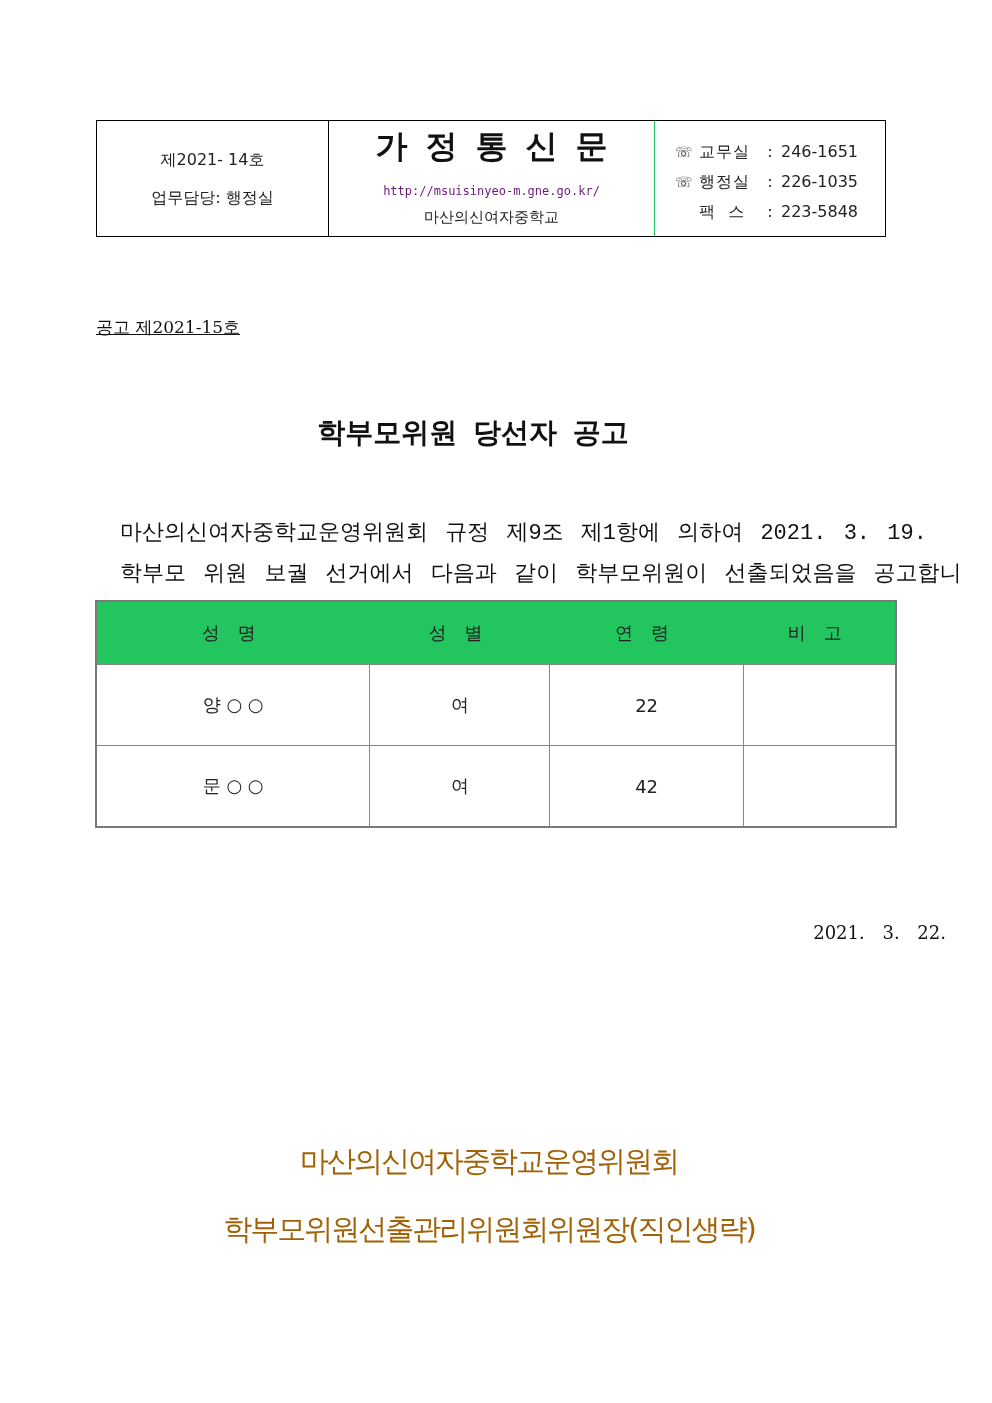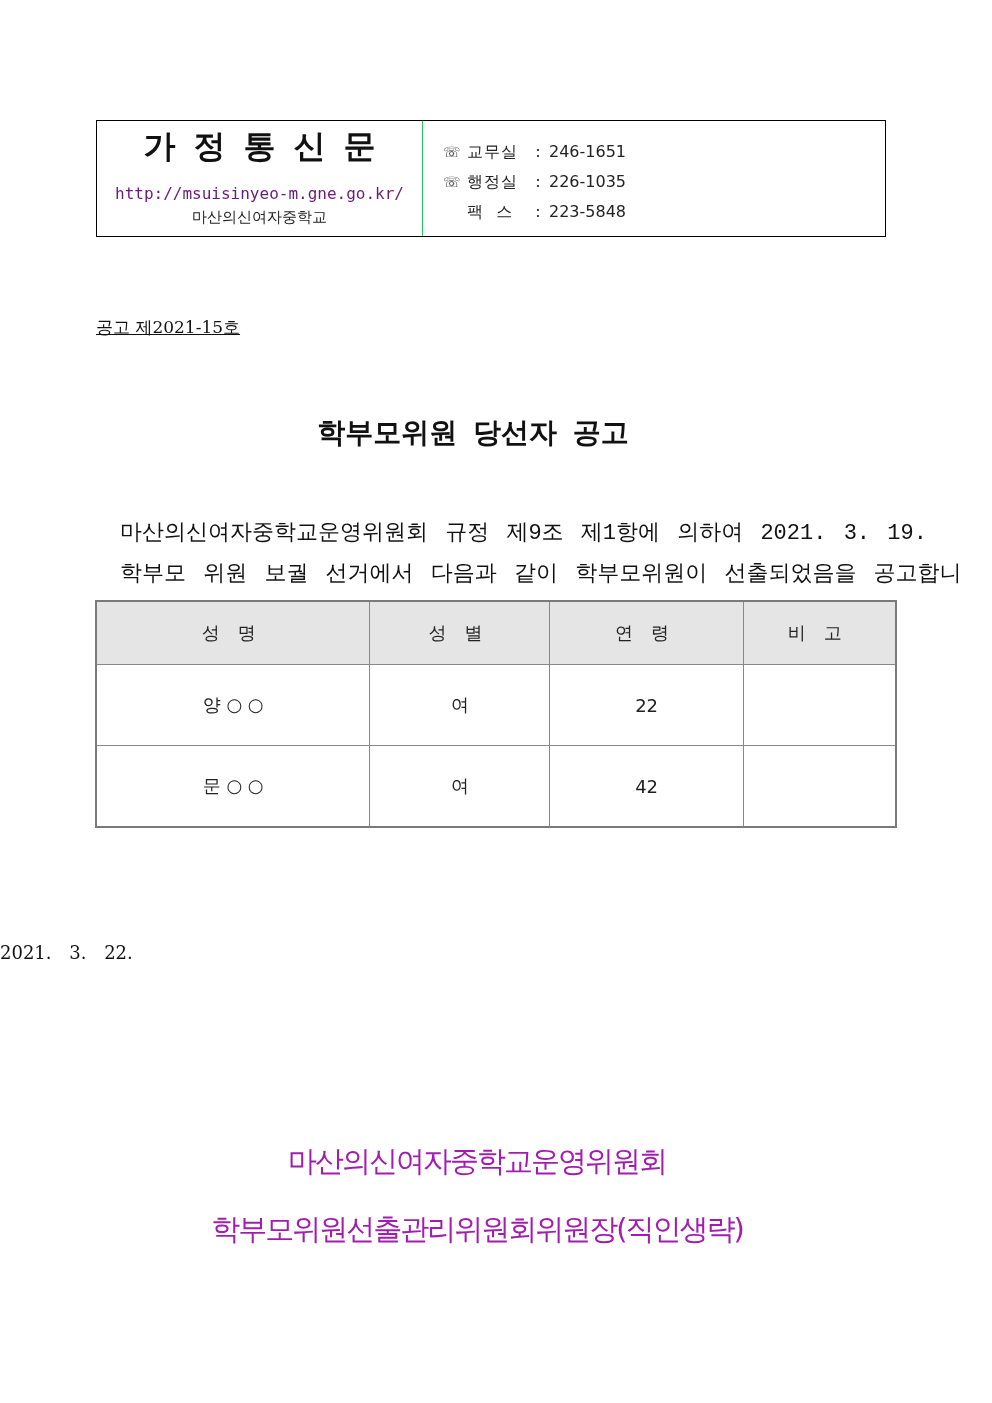--- a/index.html
+++ b/index.html
@@ -45,21 +45,21 @@
       text-align: center;
       font-size: 32px; font-weight: bold;
       letter-spacing: 18px;
       padding-left: 18px;
       color: #111;
     }
     .hb-url {
       position: absolute; left: 0; right: 0; top: 63px;
       text-align: center;
       font-family: "DejaVu Sans Mono", "Liberation Mono", monospace;
-      font-size: 16px; color: #6a1b7a;
+      font-size: 12px; color: #6a1b7a;
     }
     .hb-school {
       position: absolute; left: 0; right: 0; top: 87px;
       text-align: center;
       font-size: 15px; color: #222;
     }
     .hb-right {
       flex: 1;
       padding: 16px 0 0 20px;
       font-size: 16px; line-height: 30px;
@@ -97,53 +97,56 @@
       border: 2px solid #7a7a7a;
       font-size: 18px;
     }
     .result-table th, .result-table td {
       border: 1px solid #888888;
       text-align: center;
       font-weight: normal;
       color: #222;
     }
     .result-table th {
-      background: #e5e5e5;
+      background: #22c55e;
       height: 60px;
       letter-spacing: 18px;
       padding-left: 10px;
     }
     .result-table td { height: 78px; }
     .col1 { width: 278px; }
     .col2 { width: 178px; }
     .col3 { width: 192px; }
     .col4 { width: 148px; }
 
     .date {
       position: absolute; left: 0; width: 946px; top: 922px;
-      text-align: left;
+      text-align: right;
       font-family: "DejaVu Serif", "Liberation Serif", serif;
       font-size: 18px;
       word-spacing: 12px;
-      margin-top: 20px;
     }
     .sign {
-      position: absolute; left: 4px; width: 946px;
+      position: absolute; left: 16px; width: 946px;
       text-align: center;
       font-size: 29px;
       letter-spacing: -2px;
-      color: #a21caf;
+      color: #a16207;
     }
     .sign-1 { top: 1142px; }
     .sign-2 { top: 1203px; margin-top: 7px; }
   </style>
 </head>
 <body>
 
 <div class="header-box">
+  <div class="hb-left">
+    <div>제2021- 14호</div>
+    <div>업무담당: 행정실</div>
+  </div>
   <div class="hb-mid">
     <div class="hb-title">가정통신문</div>
     <div class="hb-url">http://msuisinyeo-m.gne.go.kr/</div>
     <div class="hb-school">마산의신여자중학교</div>
   </div>
   <div class="hb-right">
     <div class="contact-row">
       <span class="phone-icon">☏</span>
       <span class="contact-label">교무실</span>
       <span class="contact-sep">:</span>

